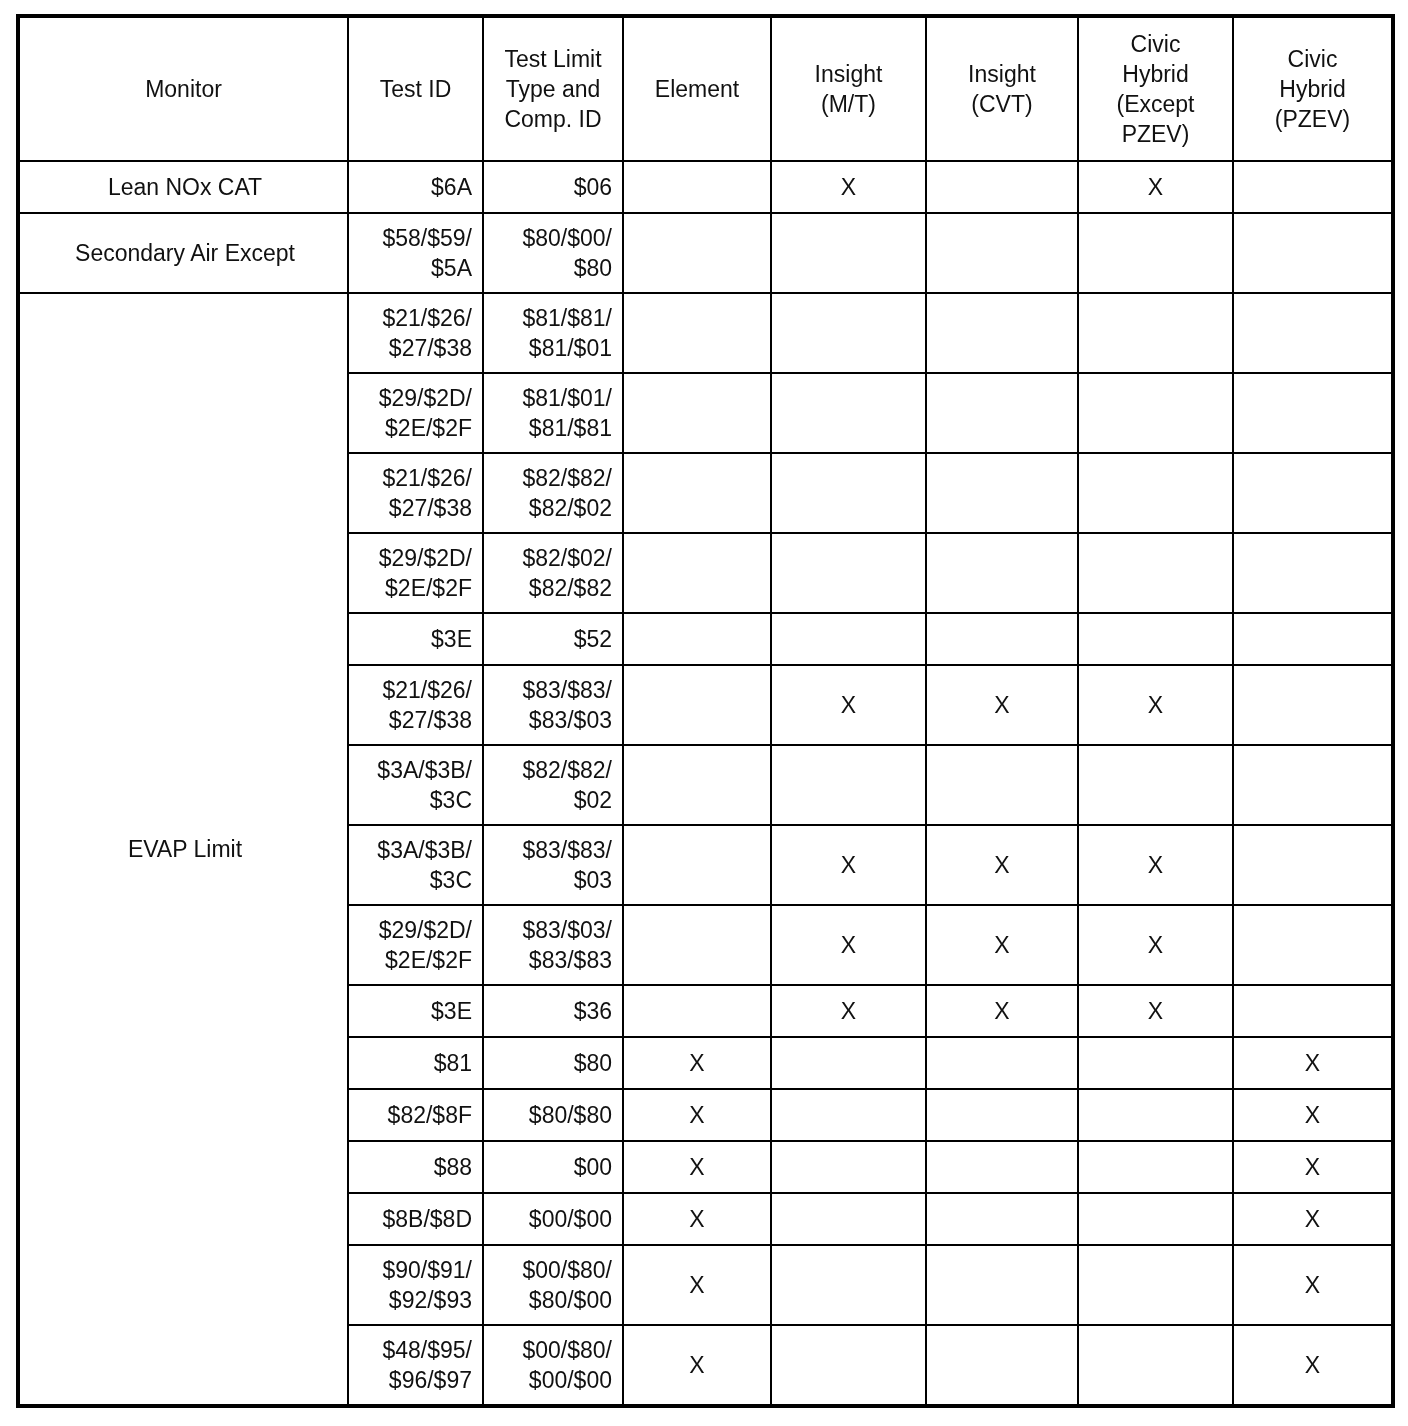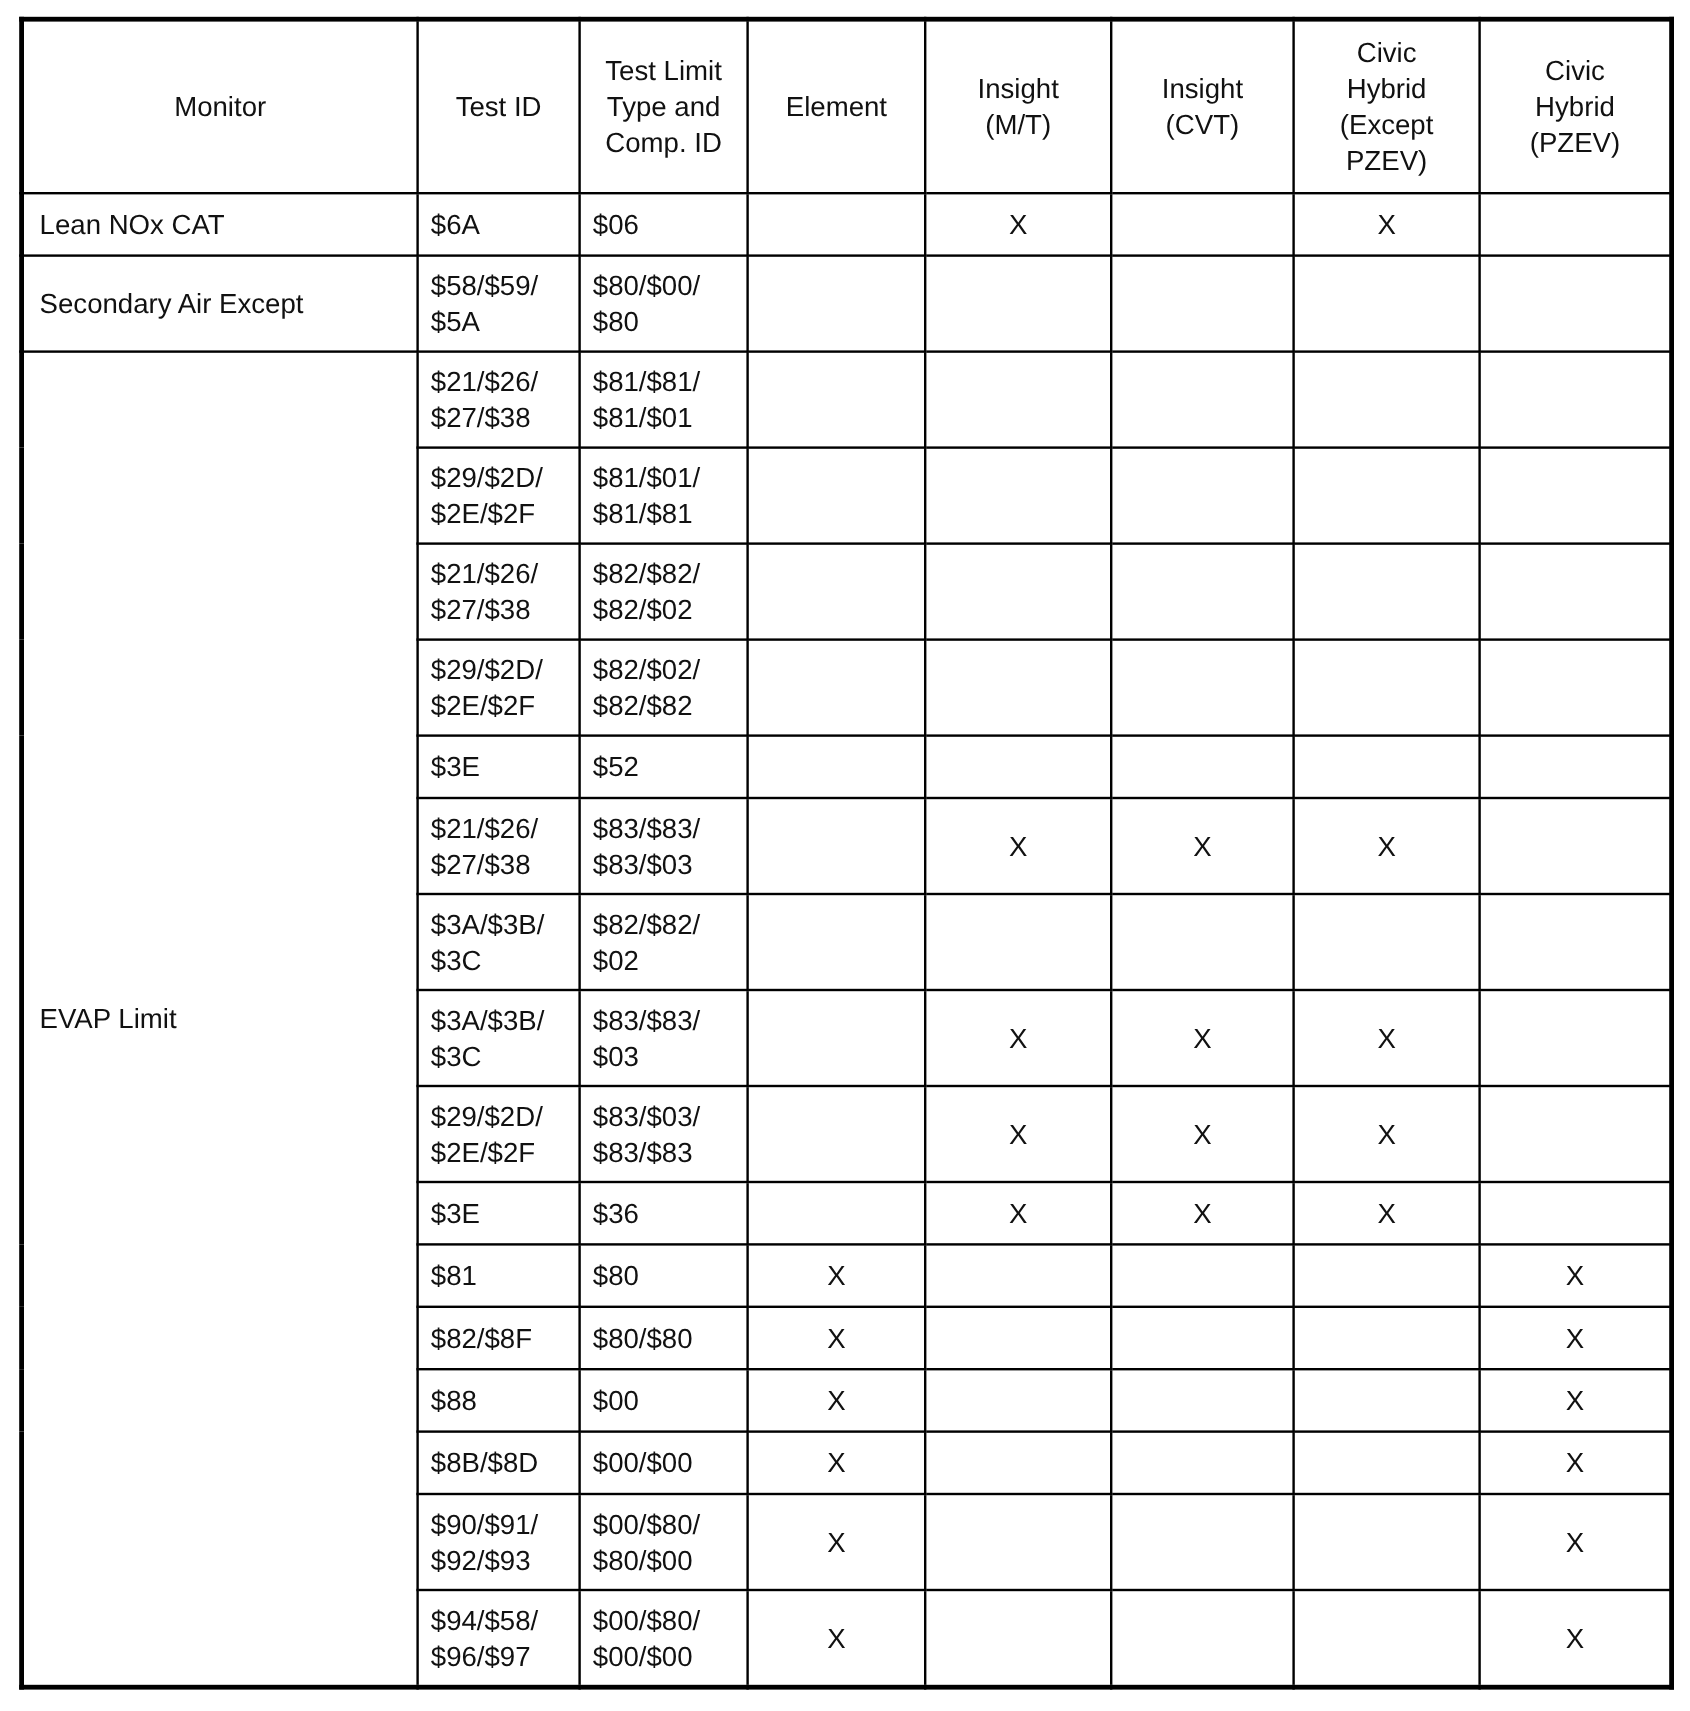--- a/index.html
+++ b/index.html
@@ -35,27 +35,27 @@
     text-align: center;
     vertical-align: middle;
     padding: 6px 8px;
   }
   tbody td {
     padding: 9px 10px;
     vertical-align: middle;
     height: 52px;
   }
   td.text-cell {
-    text-align: left;
+    text-align: right;
   }
   td.mark-cell {
     text-align: center;
   }
   td.monitor-cell {
-    text-align: left;
+    text-align: center;
     padding-left: 13px;
     vertical-align: middle;
     margin-top: 12px;
   }
 </style>
 </head>
 <body>
 
 <div class="page">
   <table class="monitor-table">
@@ -261,21 +261,21 @@
 $92/$93</td>
           <td class="text-cell">$00/$80/
 $80/$00</td>
           <td class="mark-cell">X</td>
           <td class="mark-cell"></td>
           <td class="mark-cell"></td>
           <td class="mark-cell"></td>
           <td class="mark-cell">X</td>
         </tr>
         <tr>
-          <td class="text-cell">$94/$58/
+          <td class="text-cell">$48/$95/
 $96/$97</td>
           <td class="text-cell">$00/$80/
 $00/$00</td>
           <td class="mark-cell">X</td>
           <td class="mark-cell"></td>
           <td class="mark-cell"></td>
           <td class="mark-cell"></td>
           <td class="mark-cell">X</td>
         </tr>
       </tbody>

